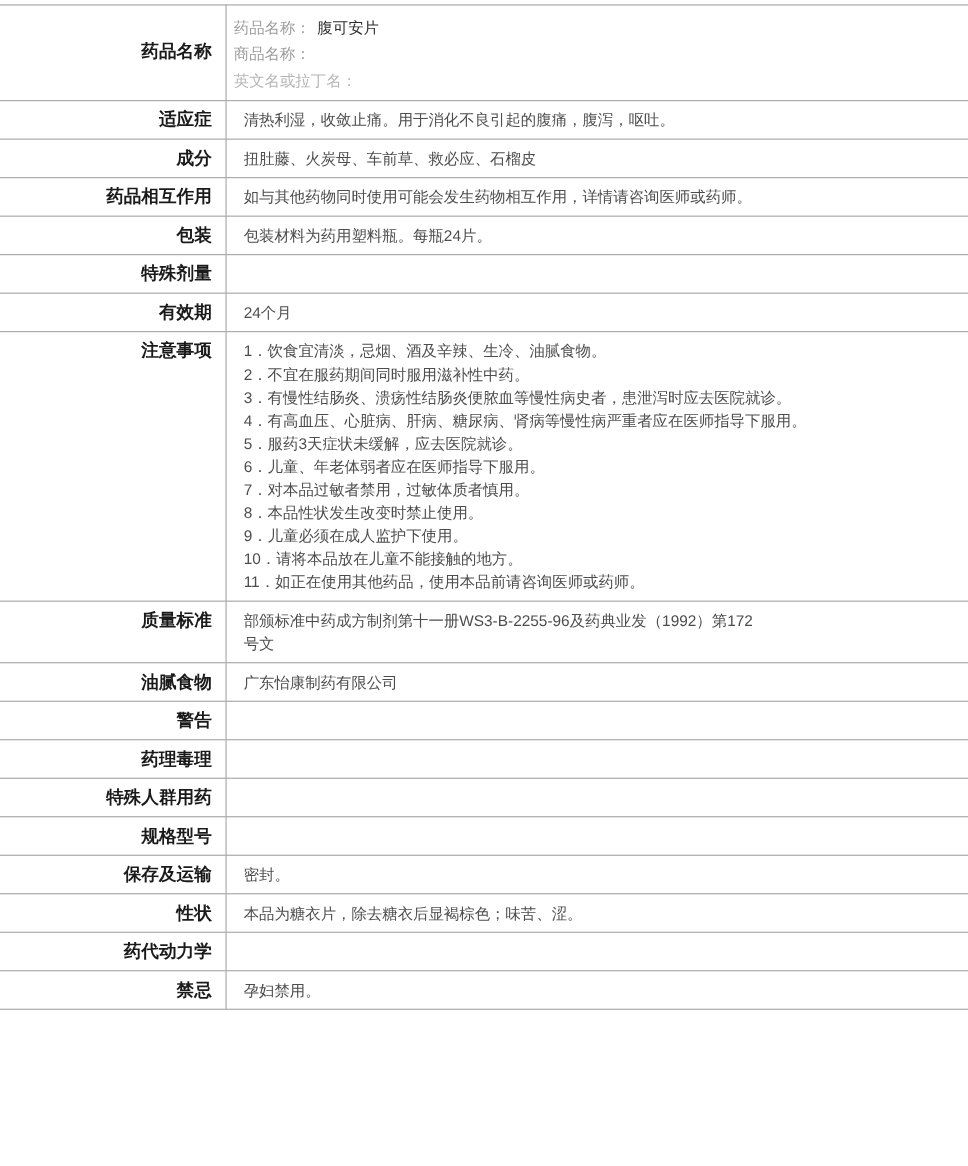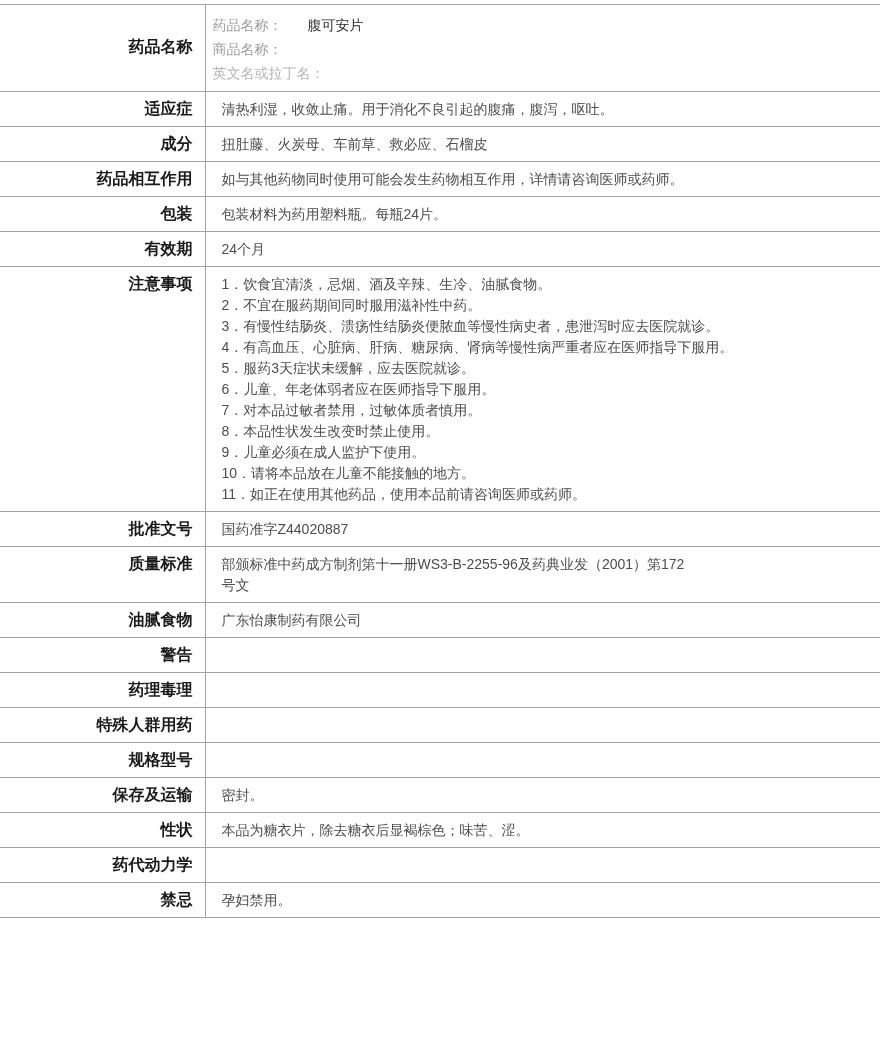--- a/index.html
+++ b/index.html
@@ -49,21 +49,21 @@
   }
   .spec tr{height:33px;}
   tr.row-name{height:78px;}
   tr.row-name th{vertical-align:middle;padding-bottom:8px;}
   tr.row-name td{padding-left:7px;padding-top:8px;line-height:24px;white-space:normal;}
   tr.row-precautions{height:239px;margin-left:36px;}
   tr.row-quality{height:50px;}
   .name-line{display:block;}
   .name-key{color:var(--muted);}
   .name-key.faint{color:var(--faint);}
-  .name-val{color:var(--name-value);margin-left:25px;}
+  .name-val{color:var(--name-value);margin-left:6px;}
 </style>
 </head>
 <body>
 
 <table class="spec">
   <colgroup>
     <col class="c-label">
       <col class="c-value">
   </colgroup>
   <tbody>
@@ -85,44 +85,44 @@
     </tr>
     <tr>
       <th>药品相互作用</th>
       <td>如与其他药物同时使用可能会发生药物相互作用，详情请咨询医师或药师。</td>
     </tr>
     <tr>
       <th>包装</th>
       <td>包装材料为药用塑料瓶。每瓶24片。</td>
     </tr>
     <tr>
+      <th>特殊剂量</th>
+      <td></td>
+    </tr>
+    <tr>
       <th>有效期</th>
       <td>24个月</td>
     </tr>
     <tr class="row-precautions">
       <th>注意事项</th>
       <td>1．饮食宜清淡，忌烟、酒及辛辣、生冷、油腻食物。
 2．不宜在服药期间同时服用滋补性中药。
 3．有慢性结肠炎、溃疡性结肠炎便脓血等慢性病史者，患泄泻时应去医院就诊。
 4．有高血压、心脏病、肝病、糖尿病、肾病等慢性病严重者应在医师指导下服用。
 5．服药3天症状未缓解，应去医院就诊。
 6．儿童、年老体弱者应在医师指导下服用。
 7．对本品过敏者禁用，过敏体质者慎用。
 8．本品性状发生改变时禁止使用。
 9．儿童必须在成人监护下使用。
 10．请将本品放在儿童不能接触的地方。
 11．如正在使用其他药品，使用本品前请咨询医师或药师。</td>
     </tr>
-    <tr>
-      <th>批准文号</th>
-      <td>国药准字Z44020887</td>
-    </tr>
     <tr class="row-quality">
       <th>质量标准</th>
-      <td>部颁标准中药成方制剂第十一册WS3-B-2255-96及药典业发（2001）第172
+      <td>部颁标准中药成方制剂第十一册WS3-B-2255-96及药典业发（1992）第172
 号文</td>
     </tr>
     <tr>
       <th>油腻食物</th>
       <td>广东怡康制药有限公司</td>
     </tr>
     <tr>
       <th>警告</th>
       <td></td>
     </tr>

